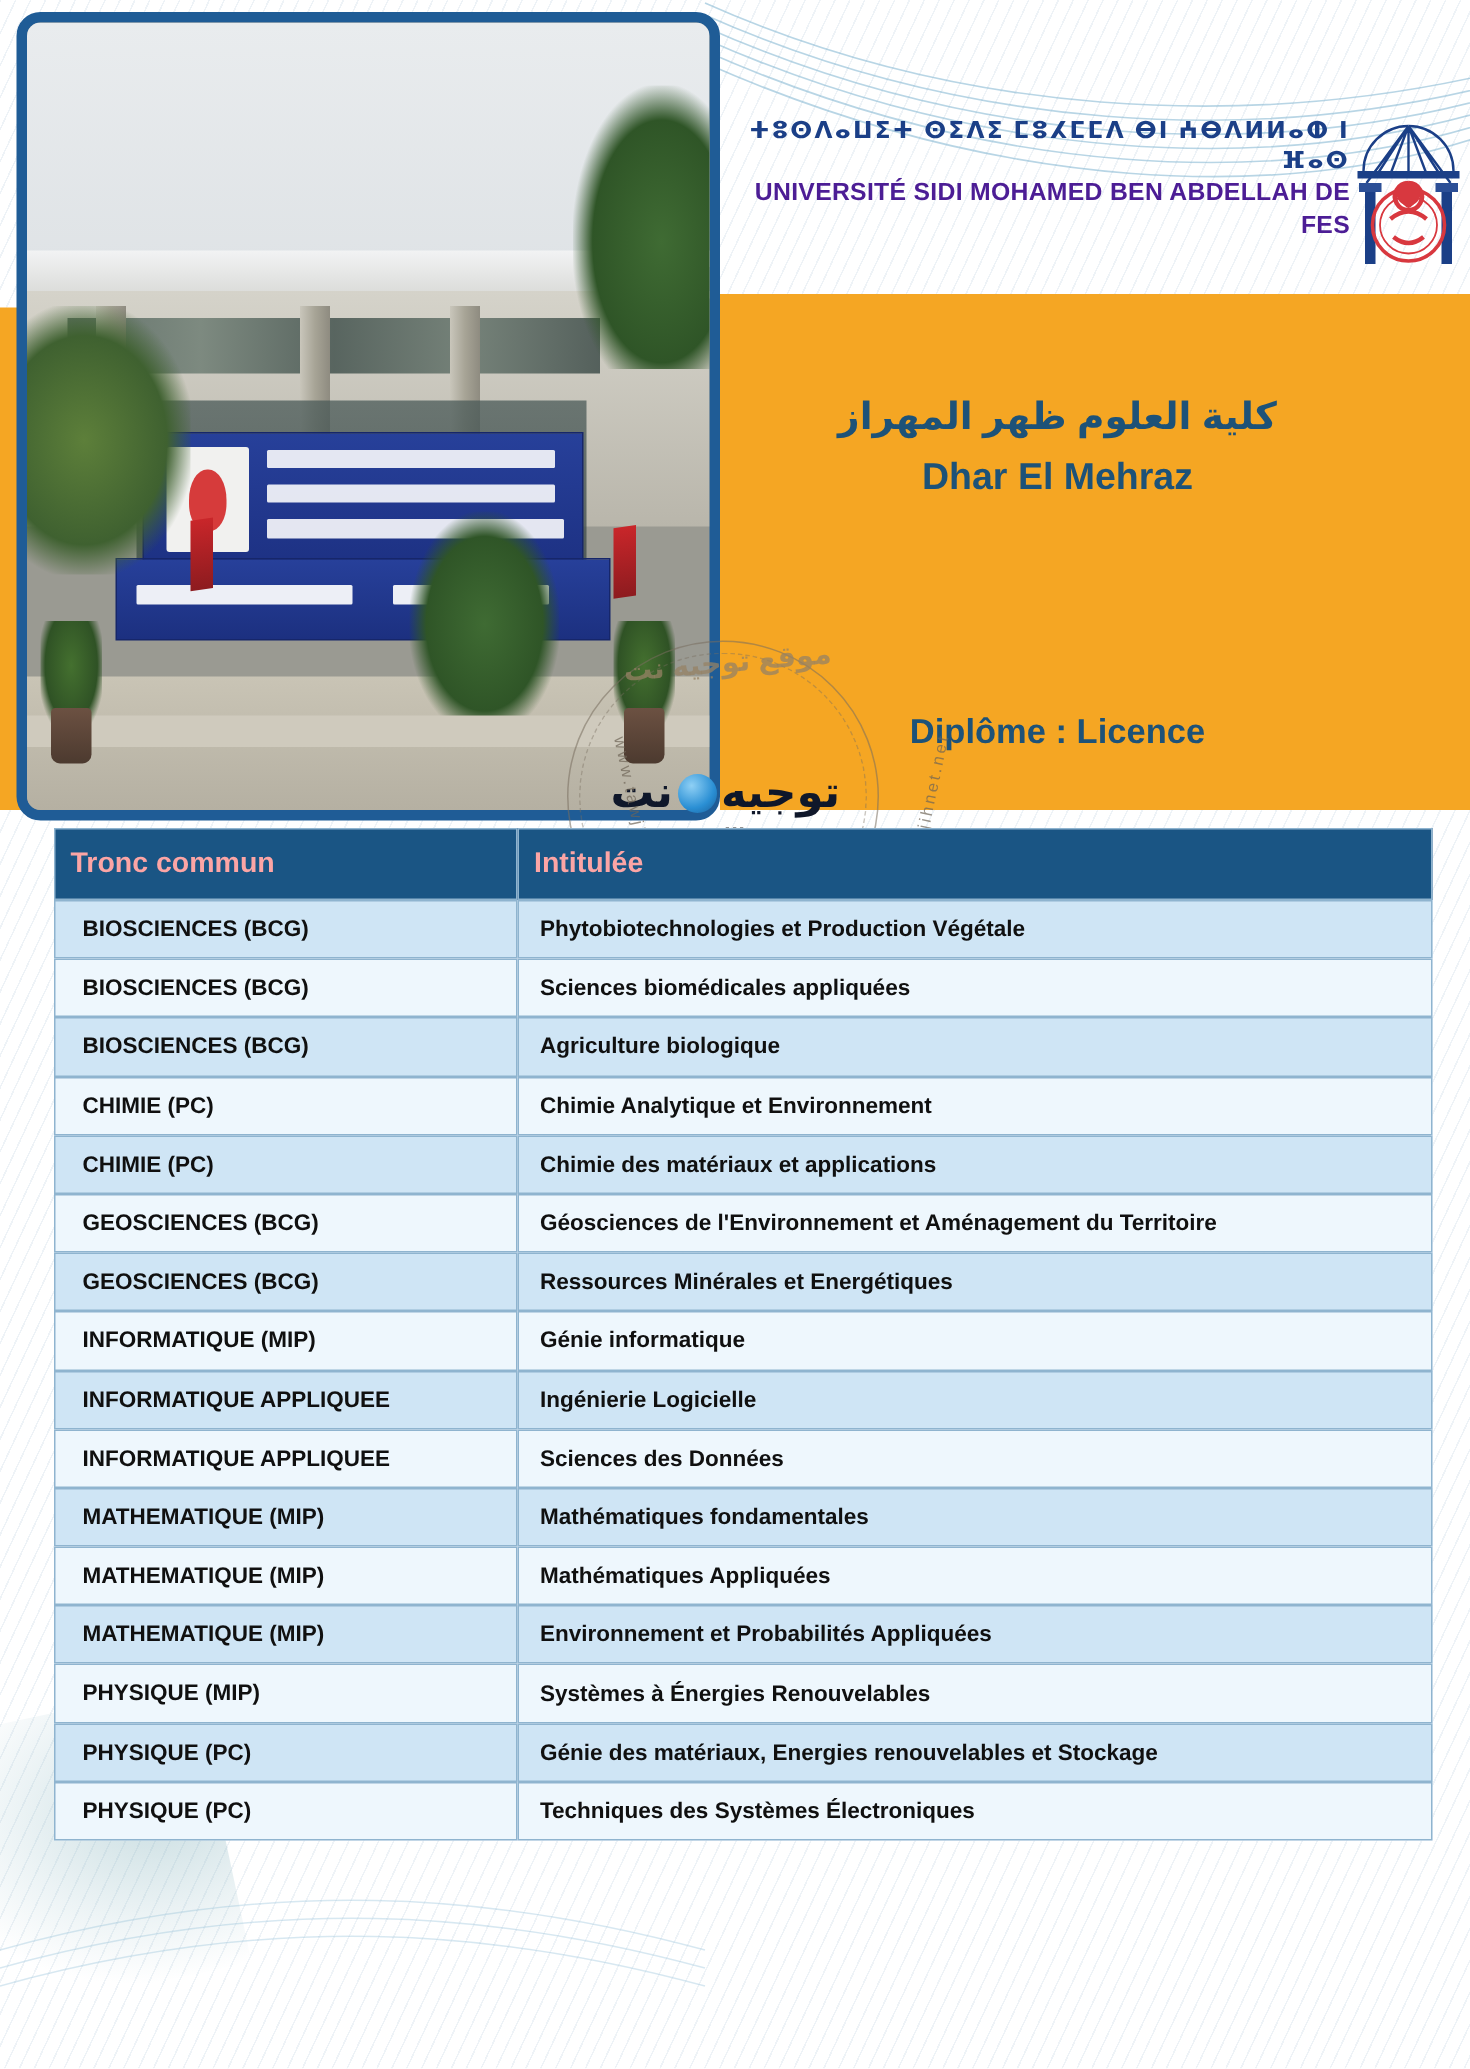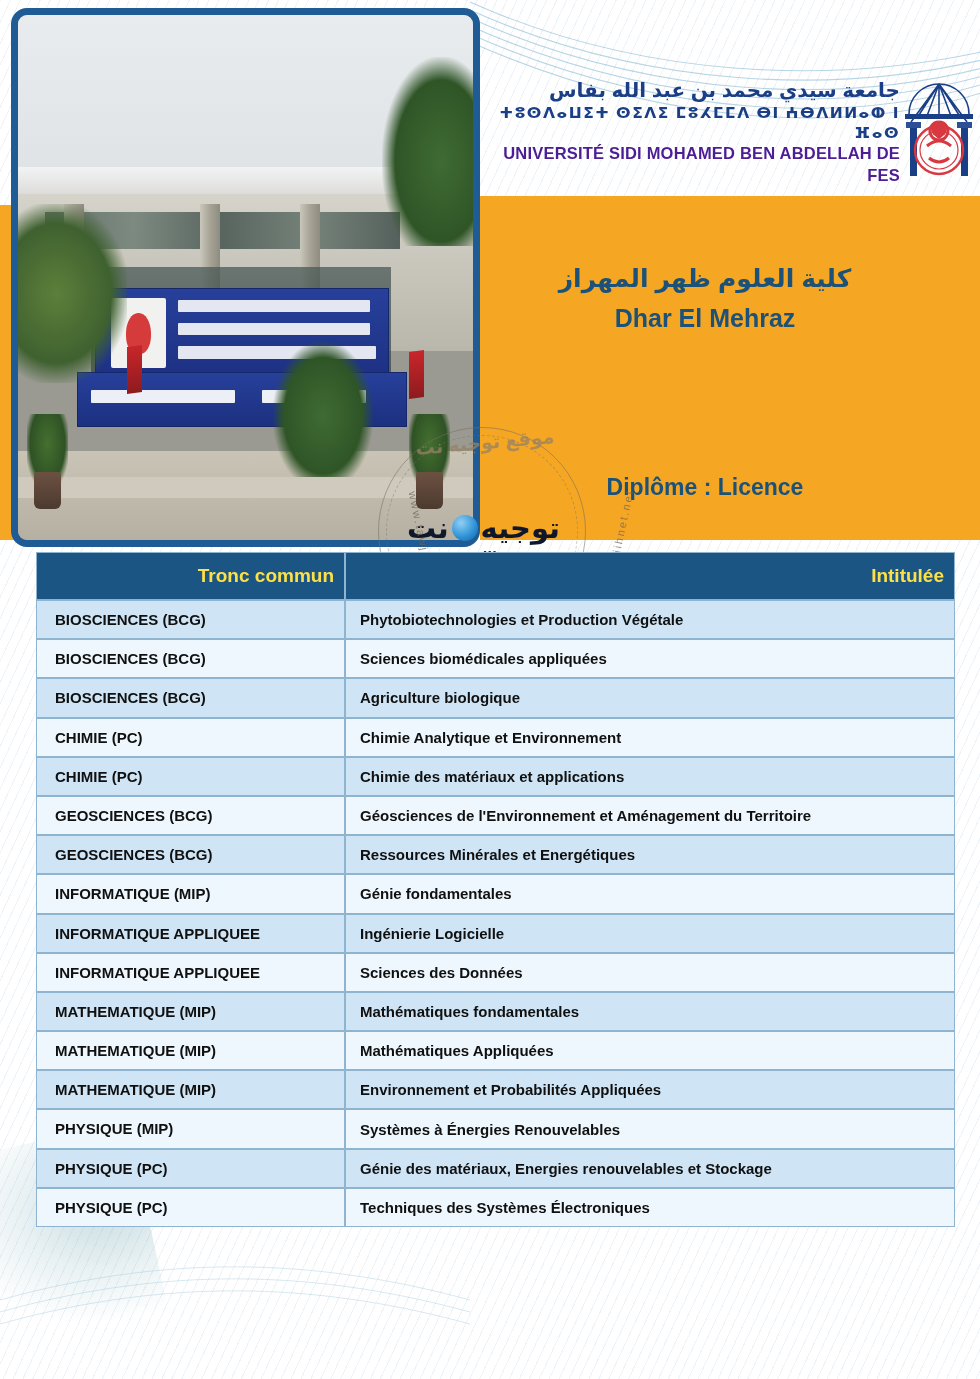--- a/index.html
+++ b/index.html
@@ -99,21 +99,21 @@
   .wm-main{position:absolute;left:16px;top:86px;width:215px;text-align:center;}
   .wm-word{font-size:29px;font-weight:bold;color:#0f172a;direction:rtl;display:inline-block;vertical-align:middle;}
   .wm-globe{display:inline-block;vertical-align:middle;width:26px;height:26px;border-radius:50%;
      background:radial-gradient(circle at 35% 30%, #8fd0f5, #2a8fd4 60%, #1a5f9a);margin:0 3px;}
   .wm-url{font-size:16px;font-style:italic;font-weight:bold;color:#2c2c2c;margin-top:4px;letter-spacing:.3px;}
   .wm-side{position:absolute;font-size:11px;color:rgba(110,100,85,.7);letter-spacing:2px;}
 
   
   .table{position:absolute;left:36px;top:552px;width:919px;border-collapse:separate;border-spacing:0;}
   .table td,.table th{border:1px solid #8fb4cf;}
-  .thead th{background:#1a5584;color:#fde047;font-size:19px;font-weight:bold;padding:12px 10px;text-align:right;}
+  .thead th{background:#1a5584;color:#fca5a5;font-size:19px;font-weight:bold;padding:12px 10px;text-align:left;}
   .th-left{width:279px;}
   .table td{font-size:15px;font-weight:bold;color:#101010;padding:9px 10px;}
   .td-left{width:279px;padding-left:18px !important;line-height:1.28;}
   .td-right{padding-left:14px !important;}
   .row-a td{background:#cfe5f5;}
   .row-b td{background:#eef7fd;}
   .row-tall .td-left{padding-top:15px !important;padding-bottom:15px !important;}
 </style>
 </head>
 <body>
@@ -169,21 +169,20 @@
     <div class="flag" style="left:24%;top:63%;"></div>
     <div class="flag" style="left:86%;top:64%;"></div>
     <div class="potplant" style="left:2%;"></div>
     <div class="pot" style="left:3.5%;"></div>
     <div class="potplant" style="left:86%;"></div>
     <div class="pot" style="left:87.5%;"></div>
   </div>
 </div>
 
 <div class="uni-block">
-  <div class="uni-ar">جامعة سيدي محمد بن عبد الله بفاس</div>
   <div class="uni-tif">ⵜⵓⵙⴷⴰⵡⵉⵜ ⵙⵉⴷⵉ ⵎⵓⵃⵎⵎⴷ ⴱⵏ ⵄⴱⴷⵍⵍⴰⵀ ⵏ ⴼⴰⵙ</div>
   <div class="uni-fr">UNIVERSITÉ SIDI MOHAMED BEN ABDELLAH DE FES</div>
 </div>
 
 <svg class="uni-logo" viewBox="0 0 84 112">
   <g stroke="#1b3f87" stroke-width="1.6" fill="none">
     <path d="M42,10 A30,30 0 0 1 72,40"></path>
     <path d="M42,10 A30,30 0 0 0 12,40"></path>
     <path d="M42,10 L42,40 M42,10 L30,42 M42,10 L54,42 M42,10 L20,44 M42,10 L64,44 M42,10 L14,48 M42,10 L70,48"></path>
   </g>
@@ -249,21 +248,21 @@
       <tr class="row-b">
         <td class="td-left">GEOSCIENCES (BCG)</td>
         <td class="td-right">Géosciences de l'Environnement et Aménagement du Territoire</td>
       </tr>
       <tr class="row-a">
         <td class="td-left">GEOSCIENCES (BCG)</td>
         <td class="td-right">Ressources Minérales et Energétiques</td>
       </tr>
       <tr class="row-b">
         <td class="td-left">INFORMATIQUE (MIP)</td>
-        <td class="td-right">Génie fondamentales</td>
+        <td class="td-right">Génie informatique</td>
       </tr>
       <tr class="row-a">
         <td class="td-left">INFORMATIQUE APPLIQUEE</td>
         <td class="td-right">Ingénierie Logicielle</td>
       </tr>
       <tr class="row-b">
         <td class="td-left">INFORMATIQUE APPLIQUEE</td>
         <td class="td-right">Sciences des Données</td>
       </tr>
       <tr class="row-a">

